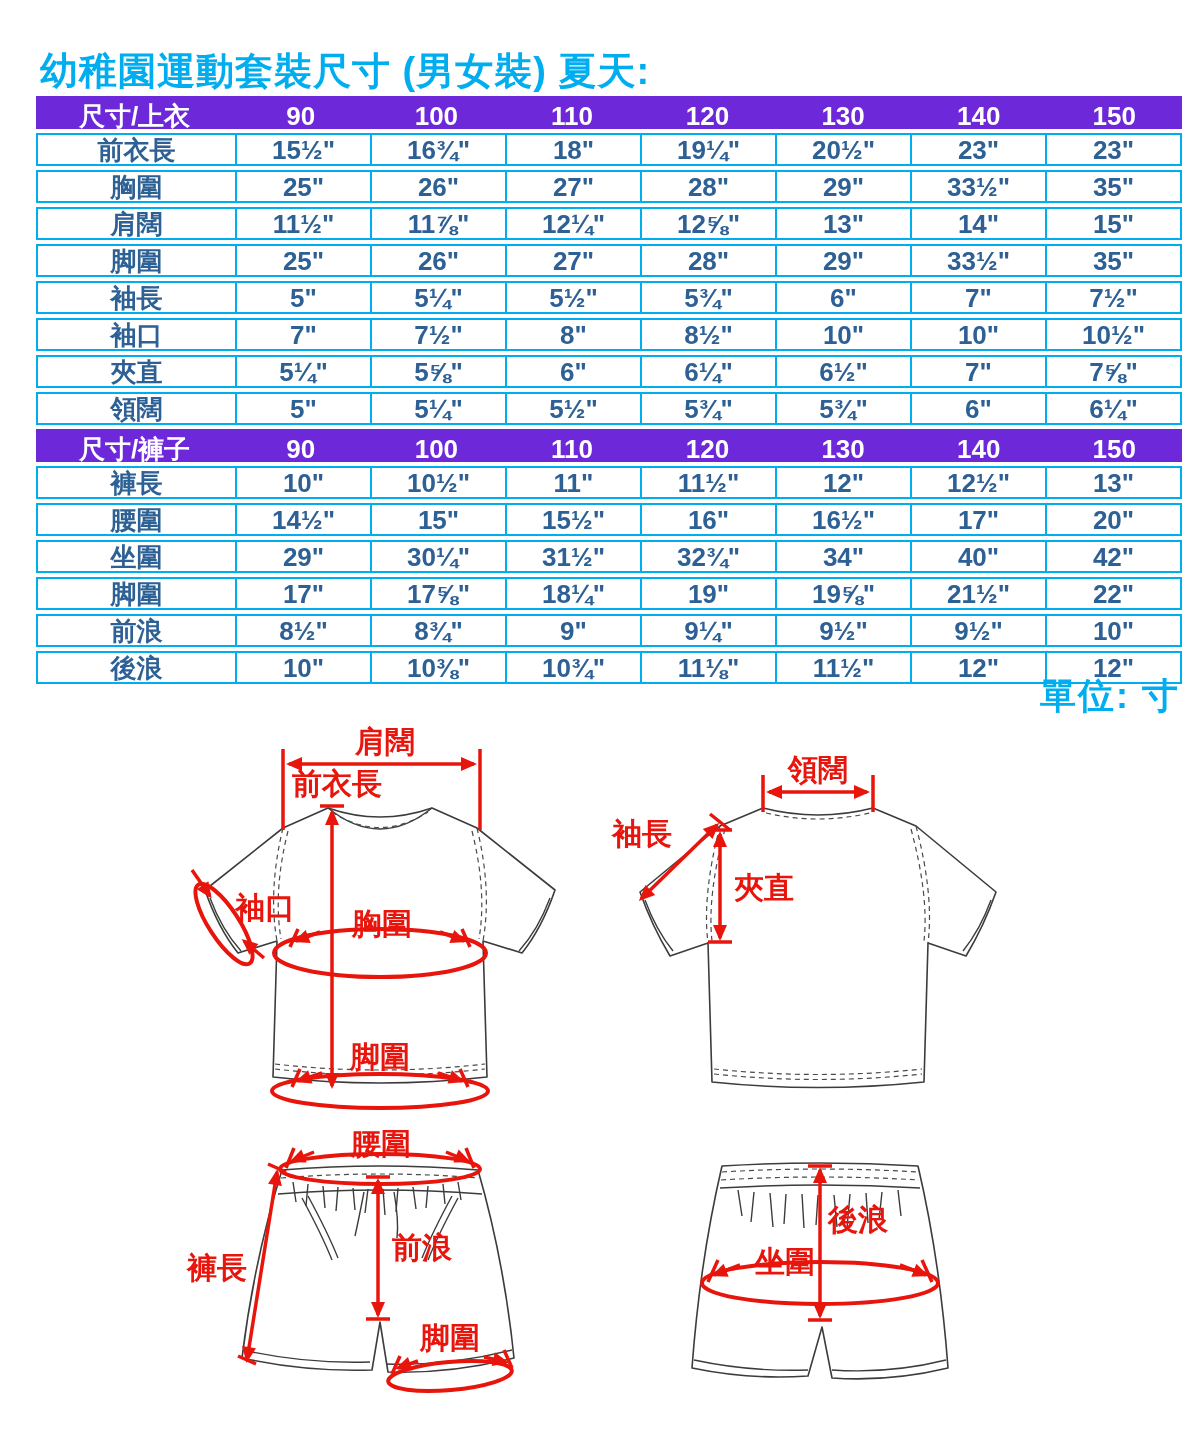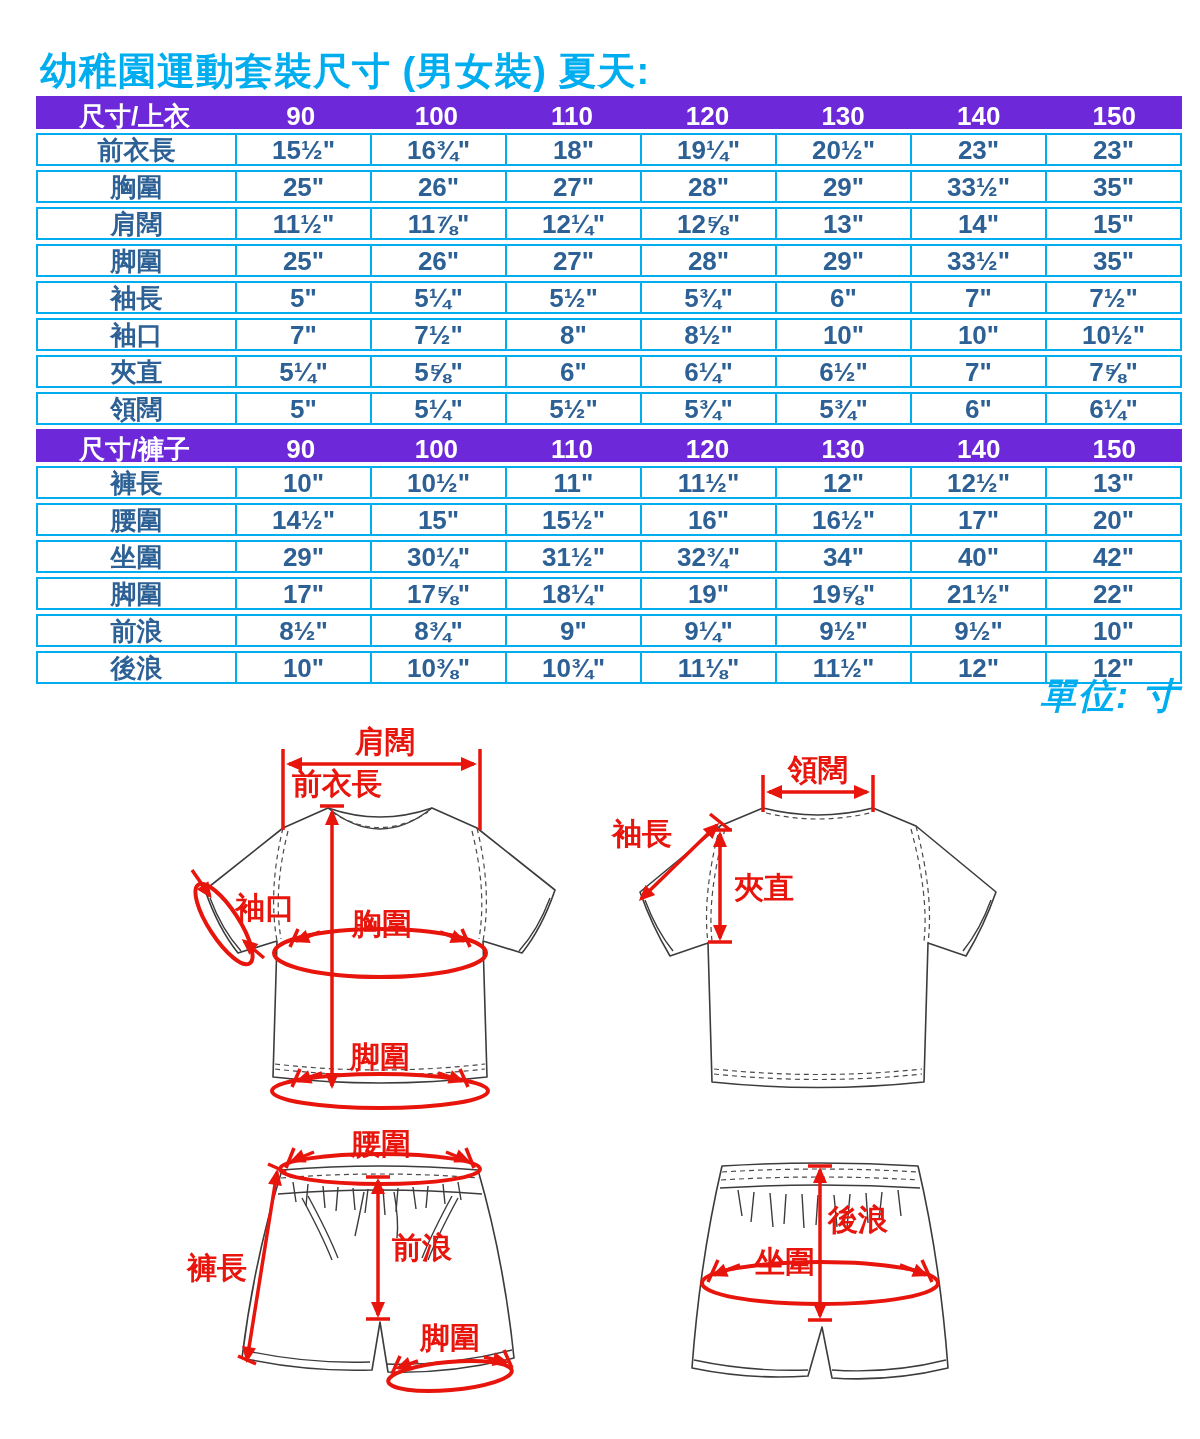--- a/index.html
+++ b/index.html
@@ -28,21 +28,21 @@
     display:flex; align-items:center; justify-content:center;
     font-weight:bold; font-size:26px; color:#2D6094; line-height:1;
   }
   .thead .cell { color:#ffffff; font-size:26px; }
   .cell-label { width:197px; flex:none; }
   .cell-val { flex:1; }
   .trow .cell + .cell { border-left:2px solid #00AEEF; }
   
   .unit-note {
     position:absolute; right:20px; top:672px;
-    color:#00AEEF; font-weight:bold; font-size:36px; letter-spacing:2px;font-style:italic;
+    color:#00AEEF; font-weight:bold; font-size:36px; letter-spacing:2px;
   }
   
   svg { position:absolute; overflow:visible; }
   svg text { font-family:"Liberation Sans", sans-serif; font-weight:bold; font-size:30px; fill:#E8150D; }
   .garment { fill:#ffffff; stroke:#3c3c3c; stroke-width:1.6; stroke-linejoin:round; }
   .gline  { fill:none; stroke:#3c3c3c; stroke-width:1.4; }
   .gdash  { fill:none; stroke:#4a4a4a; stroke-width:1.2; stroke-dasharray:5 4; }
   .rline  { fill:none; stroke:#E8150D; stroke-width:3.5; stroke-linecap:butt; }
   .rell   { fill:none; stroke:#E8150D; stroke-width:4; }
   #svg-tee-front   { left:180px; top:720px; }

